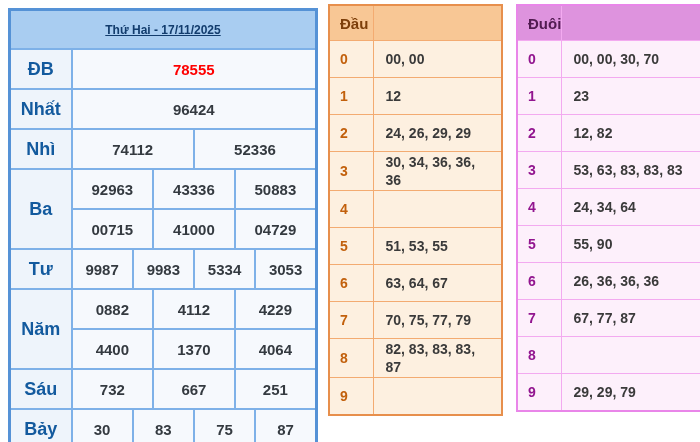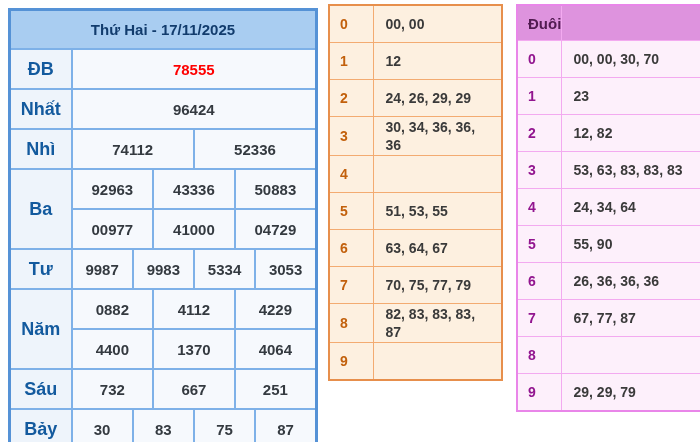--- a/index.html
+++ b/index.html
@@ -18,21 +18,21 @@
     font-family:"Liberation Sans","DejaVu Sans",sans-serif;font-weight:700;
   }
   table{border-collapse:collapse;table-layout:fixed;position:absolute;}
 
   
   .t-left{left:8px;top:8px;width:310px;border:3px solid var(--blue-outer);}
   .t-left td{border:2px solid var(--blue-inner);text-align:center;vertical-align:middle;
     height:36px;font-size:15px;color:var(--num-text);background:var(--blue-cell-bg);
     overflow:hidden;white-space:nowrap;}
   .t-left .title-cell{background:var(--blue-title-bg);color:var(--blue-title-text);
-    font-size:15px;height:35px;}
+    font-size:12px;height:35px;text-decoration:underline;}
   .t-left .lbl{background:var(--blue-label-bg);color:var(--blue-label-text);font-size:18px;}
   .t-left .red{color:var(--special-red);}
 
   
   .t-dau{left:328px;top:4px;width:175px;border:2px solid var(--or-outer);}
   .t-dau td,.t-dau th{border:1px solid var(--or-inner);}
   .t-dau th{background:var(--or-head-bg);color:var(--or-head-text);}
   .t-dau td{background:var(--or-body-bg);}
   .t-dau .digit{color:var(--or-digit);}
 
@@ -87,21 +87,21 @@
       <td colspan="6">74112</td>
       <td colspan="6">52336</td>
     </tr>
     <tr>
       <td class="lbl" rowspan="2">Ba</td>
       <td colspan="4">92963</td>
       <td colspan="4">43336</td>
       <td colspan="4">50883</td>
     </tr>
     <tr>
-      <td colspan="4">00977</td>
+      <td colspan="4">00715</td>
       <td colspan="4">41000</td>
       <td colspan="4">04729</td>
     </tr>
     <tr>
       <td class="lbl">Tư</td>
       <td colspan="3">9987</td>
       <td colspan="3">9983</td>
       <td colspan="3">5334</td>
       <td colspan="3">3053</td>
     </tr>
@@ -131,20 +131,24 @@
     </tr>
   </tbody>
     </table>
 
   <table class="t-dau">
     <colgroup>
         <col style="width:44px">
         <col>
       </colgroup>
     <tbody>
+        <tr>
+      <th>Đầu</th>
+      <th></th>
+    </tr>
     <tr>
           <td class="digit">0</td>
           <td class="vals">00, 00</td>
         </tr>
     <tr>
           <td class="digit">1</td>
           <td class="vals">12</td>
         </tr>
     <tr>
           <td class="digit">2</td>

